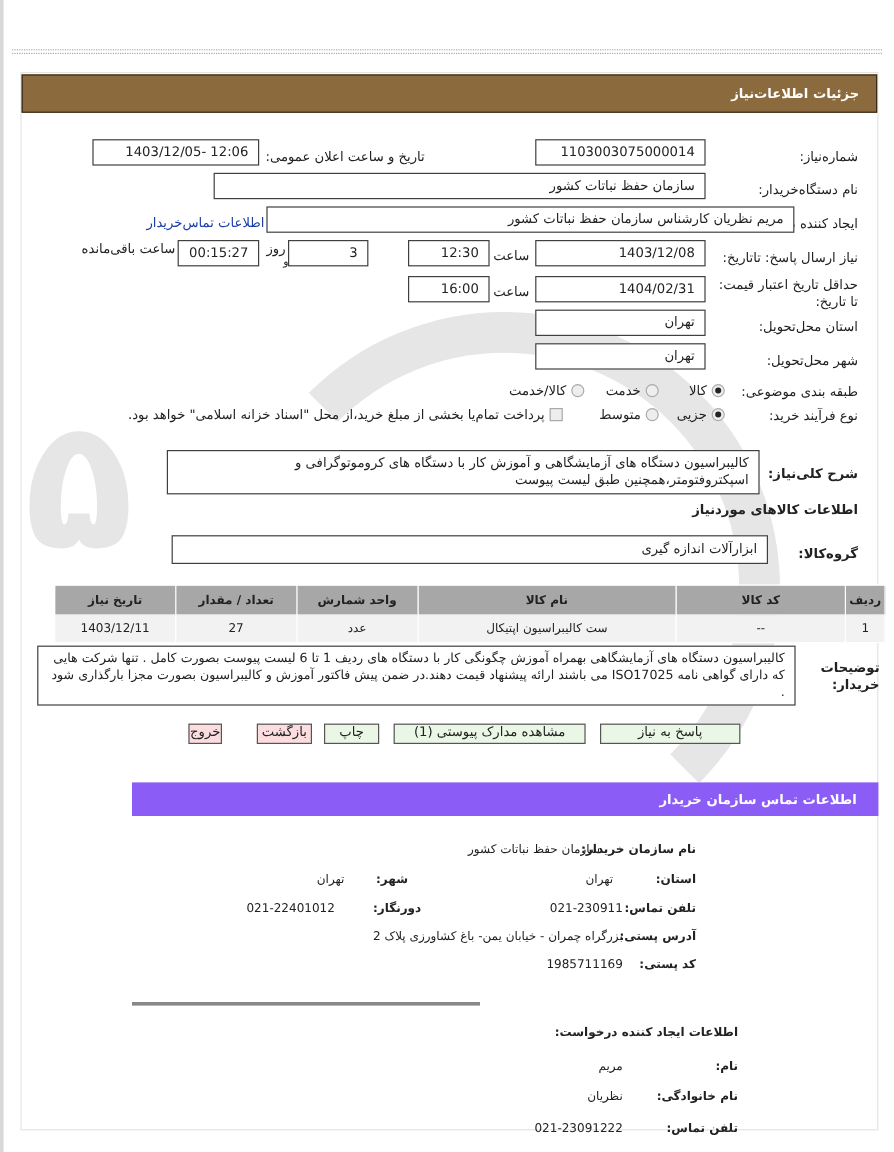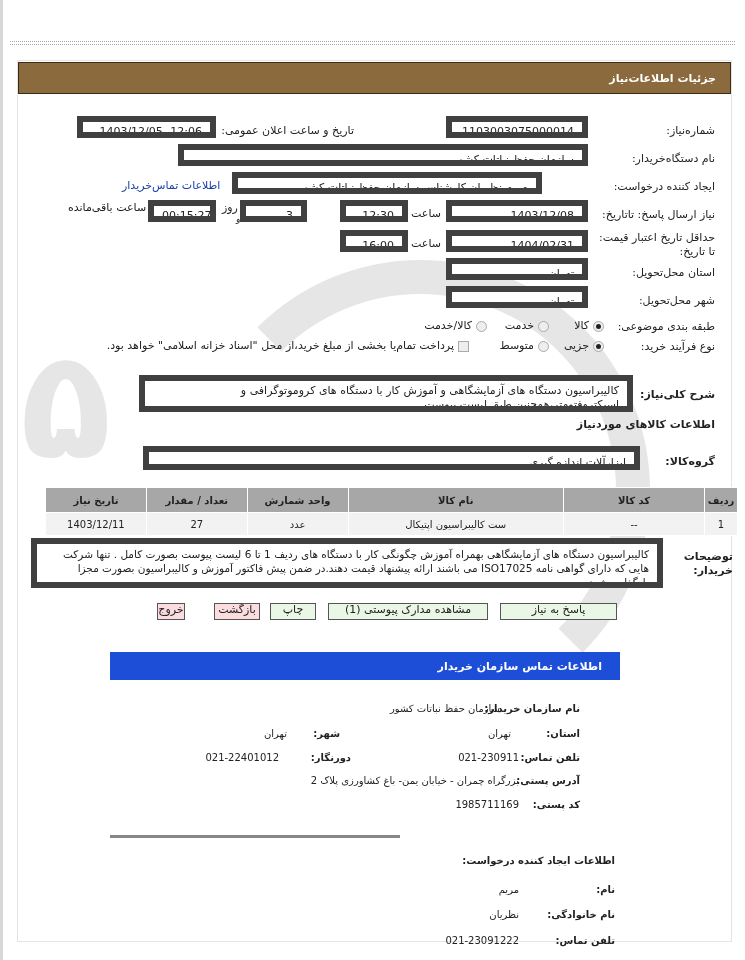--- a/index.html
+++ b/index.html
@@ -7,35 +7,35 @@
     width:745px; height:960px; overflow:hidden; position:relative;
     background:#ffffff; font-family:"DejaVu Sans", sans-serif; font-size:11px; color:#222;
     direction:rtl;
   }
   .topline { position:absolute; top:41px; left:10px; width:725px; height:2px; border-top:1px dotted #aaa; border-bottom:1px dotted #aaa; }
   .leftbar { position:absolute; left:0; top:0; width:3px; height:960px; background:#d8d8d8; }
   .panel { position:absolute; left:17px; top:60px; width:713px; border:1px solid #e4e4e4; height:880px; }
   .hdr { position:absolute; left:18px; top:62px; width:711px; height:30px; background:#8b6b3e; border:1px solid #3b2a14; color:#fff; }
   .hdr span { position:absolute; right:14px; top:9px; font-size:11px; font-weight:bold; }
   .lbl { position:absolute; font-size:11px; color:#222; white-space:nowrap; }
-  .box { position:absolute; border:6px solid #404040; background:#fff; height:22px; box-sizing:border-box; font-size:11px; line-height:20px; padding:0 8px; white-space:nowrap; overflow:hidden; }
+  .box { position:absolute; border:1px solid #404040; background:#fff; height:22px; box-sizing:border-box; font-size:11px; line-height:20px; padding:0 8px; white-space:nowrap; overflow:hidden; }
   .box.ltr { direction:ltr; text-align:right; }
   .link { position:absolute; color:#1a3ea8; font-size:11px; white-space:nowrap; }
   .radio { display:inline-block; width:9px; height:9px; border-radius:50%; border:1px solid #aaa; background:#eee; vertical-align:middle; margin-left:4px; position:relative; }
   .radio.on::after { content:""; position:absolute; left:2px; top:2px; width:5px; height:5px; border-radius:50%; background:#222; }
   .chk { display:inline-block; width:9px; height:9px; border:1px solid #aaa; background:#eee; vertical-align:middle; margin-left:4px; }
   .opt { position:absolute; white-space:nowrap; font-size:11px; }
   .bold { font-weight:bold; }
   table.items { position:absolute; left:45px; top:487px; width:693px; border-collapse:collapse; font-size:10px; }
   table.items th { background:#a7a7a7; color:#222; font-weight:bold; height:22px; border:1px solid #fff; }
   table.items td { background:#f2f2f2; height:20px; text-align:center; border:1px solid #fff; }
   .btn { position:absolute; top:603px; height:17px; border:1px solid #555; box-sizing:border-box; font-size:11px; text-align:center; line-height:11px; overflow:hidden; }
   .btn.green { background:#eaf7e6; }
   .btn.red { background:#fbdde0; }
-  .hdr2 { position:absolute; left:110px; top:652px; width:510px; height:28px; background:#1d4ed8; color:#fff; }
+  .hdr2 { position:absolute; left:110px; top:652px; width:622px; height:28px; background:#8b5cf6; color:#fff; }
   .hdr2 span { position:absolute; right:18px; top:8px; font-weight:bold; font-size:11px; }
   .k { position:absolute; font-weight:bold; font-size:10px; white-space:nowrap; }
   .v { position:absolute; font-size:10px; white-space:nowrap; }
   .sep { position:absolute; left:110px; top:835px; width:290px; height:3px; background:#888; }
   .wm { position:absolute; color:#e4e4e4; font-weight:bold; pointer-events:none; }
 </style>
 </head>
 <body>
 
 <div class="leftbar"></div>
@@ -51,21 +51,21 @@
 
 <div class="lbl" style="right:30px; top:124px;">شماره‌نیاز:</div>
 <div class="box ltr" style="left:446px; top:116px; width:142px;">1103003075000014</div>
 <div class="lbl" style="right:391px; top:124px;margin-left:12px;">تاریخ و ساعت اعلان عمومی:</div>
 <div class="box ltr" style="left:77px; top:116px; width:139px;">1403/12/05- 12:06</div>
 
 <div class="lbl" style="right:30px; top:152px;">نام دستگاه‌خریدار:</div>
 <div class="box" style="left:178px; top:144px; width:410px;">سازمان حفظ نباتات کشور</div>
 
 <div class="lbl" style="right:30px; top:180px;">ایجاد کننده درخواست:</div>
-<div class="box" style="left:222px; top:172px; width:310px;margin-left:10px;">مریم نظریان کارشناس سازمان حفظ نباتات کشور</div>
+<div class="box" style="left:222px; top:172px; width:440px;">مریم نظریان کارشناس سازمان حفظ نباتات کشور</div>
 <div class="link" style="left:122px; top:179px;">اطلاعات تماس‌خریدار</div>
 
 <div class="lbl" style="right:30px; top:208px;">نیاز ارسال پاسخ: تاتاریخ:</div>
 <div class="box ltr" style="left:446px; top:200px; width:142px;">1403/12/08</div>
 <div class="lbl" style="right:304px; top:207px;">ساعت</div>
 <div class="box ltr" style="left:340px; top:200px; width:68px;">12:30</div>
 <div class="box ltr" style="left:240px; top:200px; width:67px;">3</div>
 <div class="lbl" style="left:222px; top:201px;">روز</div>
 <div class="lbl" style="left:236px; top:214px; font-size:9px;">و</div>
 <div class="box ltr" style="left:148px; top:200px; width:68px;">00:15:27</div>

